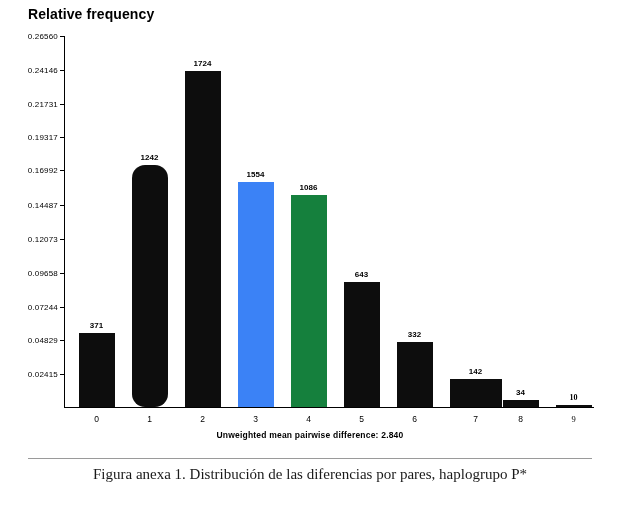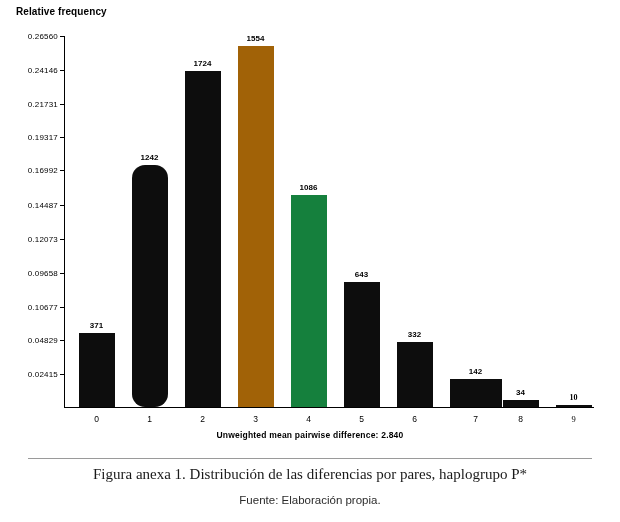--- a/index.html
+++ b/index.html
@@ -23,23 +23,23 @@
   
   #chart-figure {
     position: absolute;
     left: 0;
     top: 0;
     width: 620px;
     height: 455px;
   }
   #ylabel-text {
     position: absolute;
-    left: 16px;
+    left: 28px;
     top: 6px;
-    font-size: 10px;
+    font-size: 14px;
     font-weight: bold;
     letter-spacing: 0.1px;
     white-space: nowrap;
   }
 
   
   #plot {
     position: absolute;
     left: 64px;
     top: 36px;
@@ -162,21 +162,21 @@
           <div style="position: absolute; left: 0px; top: 338.175px; width: 0px; height: 0px;">
             <div class="y-tick-mark"></div>
             <div class="y-tick-label">0.02415</div>
           </div>
           <div style="position: absolute; left: 0px; top: 304.365px; width: 0px; height: 0px;">
             <div class="y-tick-mark"></div>
             <div class="y-tick-label">0.04829</div>
           </div>
           <div style="position: absolute; left: 0px; top: 270.54px; width: 0px; height: 0px;">
             <div class="y-tick-mark"></div>
-            <div class="y-tick-label">0.10677</div>
+            <div class="y-tick-label">0.07244</div>
           </div>
           <div style="position: absolute; left: 0px; top: 236.73px; width: 0px; height: 0px;">
             <div class="y-tick-mark"></div>
             <div class="y-tick-label">0.09658</div>
           </div>
           <div style="position: absolute; left: 0px; top: 202.905px; width: 0px; height: 0px;">
             <div class="y-tick-mark"></div>
             <div class="y-tick-label">0.12073</div>
           </div>
           <div style="position: absolute; left: 0px; top: 169.095px; width: 0px; height: 0px;">
@@ -210,21 +210,21 @@
             <div class="x-tick-label">0</div>
           </div>
           <div class="bar" style="left: 67.5px; width: 36px; height: 241.968px; background: rgb(13, 13, 13); border-radius: 13px;">
             <div class="bar-value">1242</div>
             <div class="x-tick-label">1</div>
           </div>
           <div class="bar" style="left: 120.5px; width: 36px; height: 335.78px; background: rgb(13, 13, 13);">
             <div class="bar-value">1724</div>
             <div class="x-tick-label">2</div>
           </div>
-          <div class="bar" style="left: 173.5px; width: 36px; height: 361px; background: #a16207;">
+          <div class="bar" style="left: 173.5px; width: 36px; height: 225px; background: #3b82f6;">
             <div class="bar-value">1554</div>
             <div class="x-tick-label">3</div>
           </div>
           <div class="bar" style="left: 226.5px; width: 36px; height: 211.561px; background: #15803d;">
             <div class="bar-value">1086</div>
             <div class="x-tick-label">4</div>
           </div>
           <div class="bar" style="left: 279.5px; width: 36px; height: 125.242px; background: rgb(13, 13, 13); text-decoration: underline;">
             <div class="bar-value">643</div>
             <div class="x-tick-label">5</div>
@@ -246,15 +246,14 @@
             <div class="x-tick-label">9</div>
           </div>
         </div>
     </div>
 
     <div id="mean-note">Unweighted mean pairwise difference:   2.840</div>
   </div>
 
   <div id="caption-rule"></div>
   <div id="figure-caption">Figura anexa 1. Distribución de las diferencias por pares, haplogrupo P*</div>
-  <div id="source-line">Fuente: Elaboración propia.</div>
 
 </div>
 
 </body></html>

